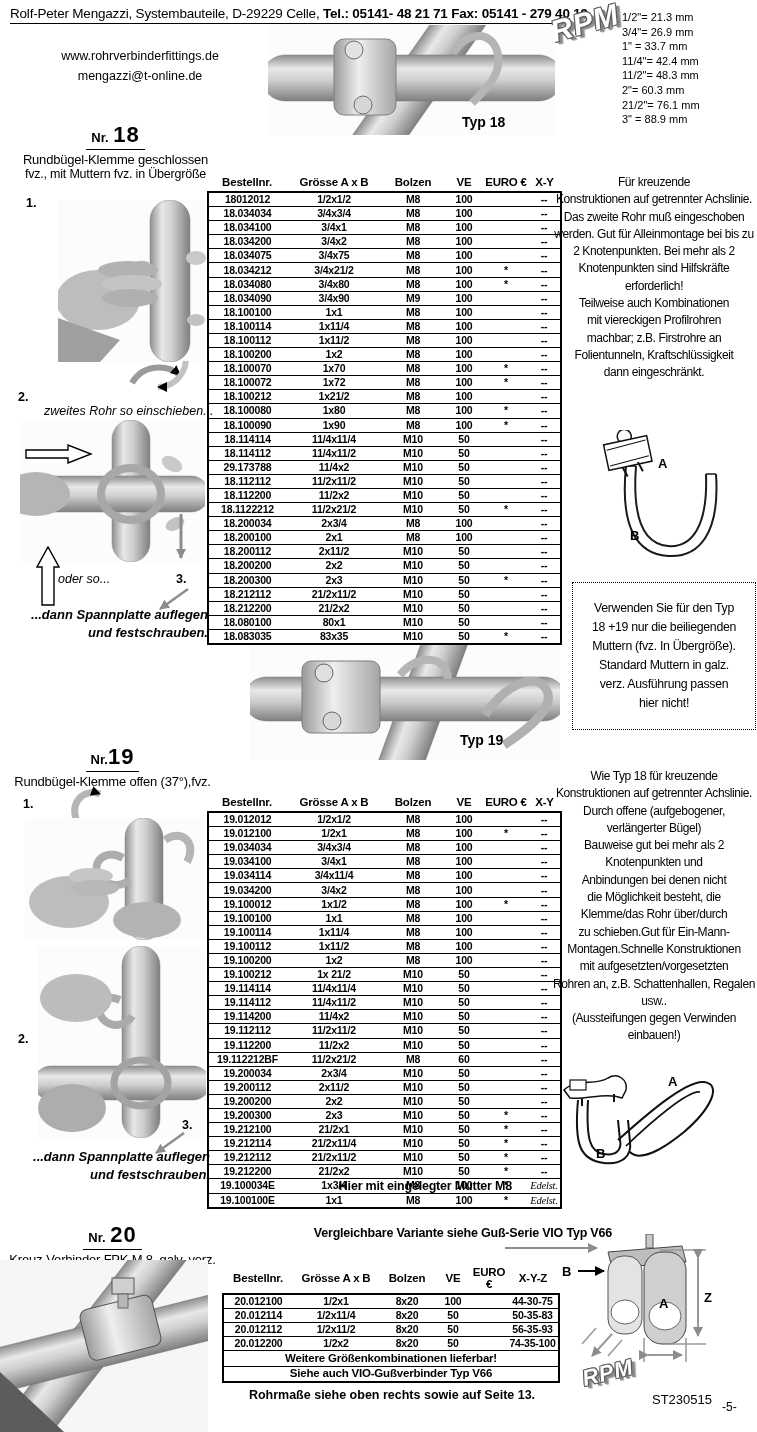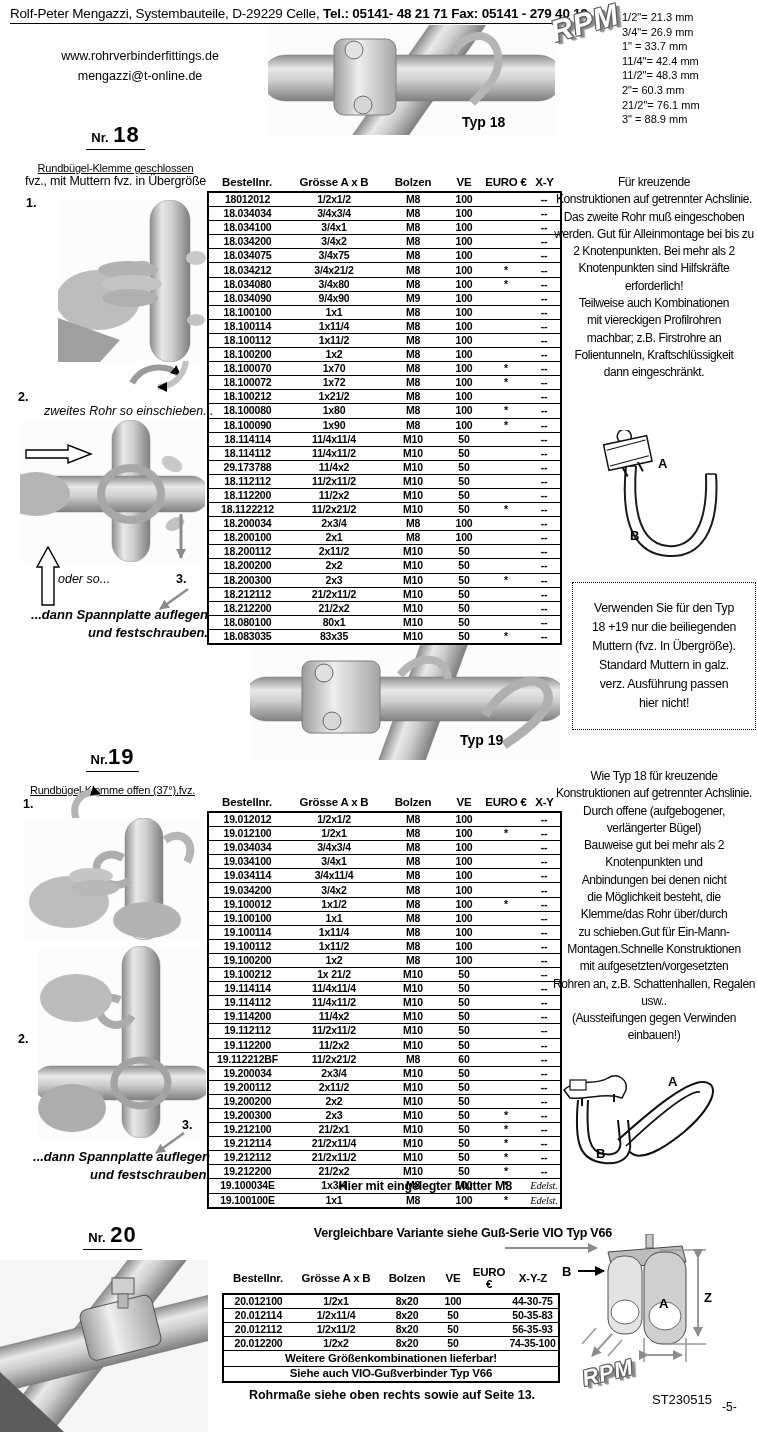--- a/index.html
+++ b/index.html
@@ -9,21 +9,21 @@
   .hdr{font-size:13.5px;letter-spacing:-0.2px;border-bottom:1.6px solid #000;padding-bottom:2px;white-space:nowrap}
   .rpm{font-style:italic;font-weight:900;color:#fff;letter-spacing:1px;
        text-shadow:-1px -1px 0 #5a5a5a,1px -1px 0 #5a5a5a,-1px 1px 0 #5a5a5a,1px 1px 0 #5a5a5a,3px 3px 0 #8a8a8a,4px 4px 1px #aaa}
   .sizes div{font-size:11px;line-height:14.6px;white-space:nowrap}
   .contact{width:220px;text-align:center;font-size:12.5px;line-height:20px}
   .typlabel{font-weight:bold;font-size:14px}
   .shead{text-align:center}
   .shead .nr{display:inline-block;border-bottom:1.8px solid #000;padding:0 5px 0 5px;line-height:22px}
   .shead .p{font-size:13px;font-weight:bold}
   .shead .n{font-size:22px;font-weight:bold;letter-spacing:1px}
-  .shead .t1{font-size:11px;text-decoration:underline;margin-top:12px;letter-spacing:-0.2px}
+  .shead .t1{font-size:13px;margin-top:2px;letter-spacing:-0.2px}
   .shead .t2{font-size:12.5px;letter-spacing:-0.2px}
   .stepnum{font-weight:bold;font-size:12.5px}
   .it{font-style:italic;font-size:12.5px;white-space:nowrap}
   .bi{font-style:italic;font-weight:bold;font-size:13px;text-align:right;white-space:pre-line;line-height:18px}
   table.dt{border-collapse:collapse;table-layout:fixed}
   table.dt th{font-size:11.5px;font-weight:bold;padding:0 0 3px 0;text-align:center;letter-spacing:-0.2px}
   table.dt thead tr{border:none}
   table.dt tbody{border:2px solid #000}
   table.dt tbody tr{border-bottom:1.2px solid #000}
   table.dt td{font-size:10.5px;font-weight:bold;text-align:center;height:13.1px;line-height:11px;
@@ -236,21 +236,21 @@
       <tr>
         <td>18.034080</td>
         <td>3/4x80</td>
         <td>M8</td>
         <td>100</td>
         <td>*</td>
         <td>--</td>
       </tr>
       <tr>
         <td>18.034090</td>
-        <td>9/4x90</td>
+        <td>3/4x90</td>
         <td>M9</td>
         <td>100</td>
         <td></td>
         <td>--</td>
       </tr>
       <tr>
         <td>18.100100</td>
         <td>1x1</td>
         <td>M8</td>
         <td>100</td>

